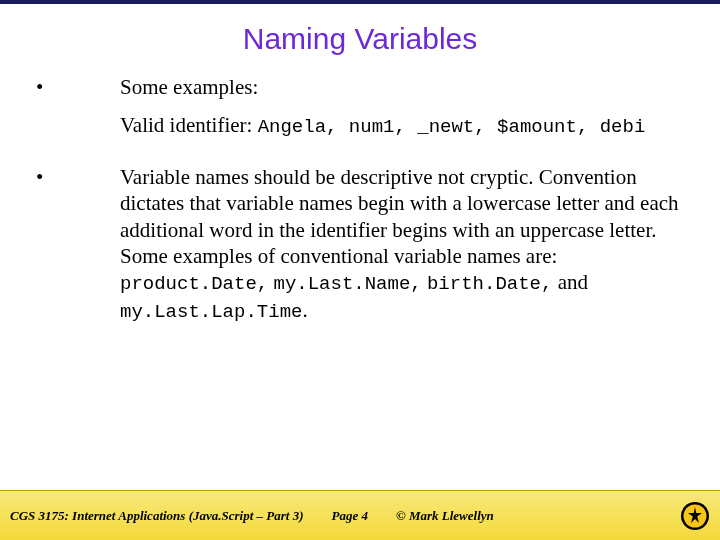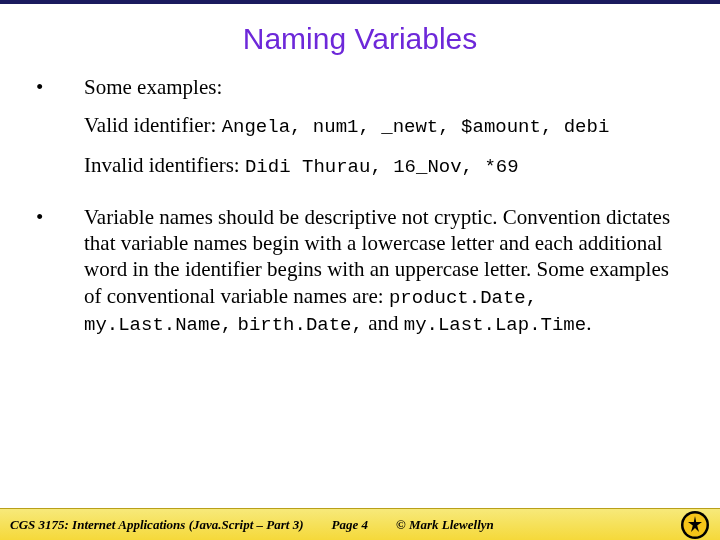--- a/index.html
+++ b/index.html
@@ -35,30 +35,31 @@
   .bullet {
     width: 48px;
     flex-shrink: 0;
     font-size: 21px;
     line-height: 1.25;
   }
   .body-text {
     font-size: 21px;
     line-height: 1.25;
     flex: 1;
+    margin-left: 36px;
   }
   .body-text p { margin-bottom: 12px; }
   .mono {
     font-family: "Courier New", Courier, monospace;
     font-size: 19px;
   }
   .footer {
     position: absolute;
     left: 0; right: 0; bottom: 0;
-    height: 32px;
+    height: 50px;
     background: linear-gradient(#f7e97a, #f5d93a);
     border-top: 1px solid #b89f1a;
     display: flex;
     align-items: center;
     padding: 0 10px;
     font-style: italic;
     font-weight: bold;
     font-size: 13px;
     font-family: "Times New Roman", Times, serif;
     color: #000;
@@ -81,23 +82,20 @@
 
 <div class="content">
 
   <div class="bullet-row">
     <div class="bullet">•</div>
     <div class="body-text">
       <p>Some examples:</p>
       <p>
         <span>Valid identifier: </span><span class="mono">Angela, num1, _newt, $amount, debi</span>
       </p>
-      <p>
-        <span>Invalid identifiers: </span><span class="mono">Didi Thurau, 16_Nov, *69</span>
-      </p>
     </div>
   </div>
 
   <div class="bullet-row">
     <div class="bullet">•</div>
     <div class="body-text">
       <p>
         <span>Variable names should be descriptive not cryptic.  Convention dictates that variable names begin with a lowercase letter and each additional word in the identifier begins with an uppercase letter.  Some examples of conventional variable names are: </span><span class="mono">product.Date,</span><span>  </span><span class="mono">my.Last.Name,</span><span>  </span><span class="mono">birth.Date,</span><span>  </span><span>and </span><span class="mono">my.Last.Lap.Time</span><span>.</span>
       </p>
     </div>

